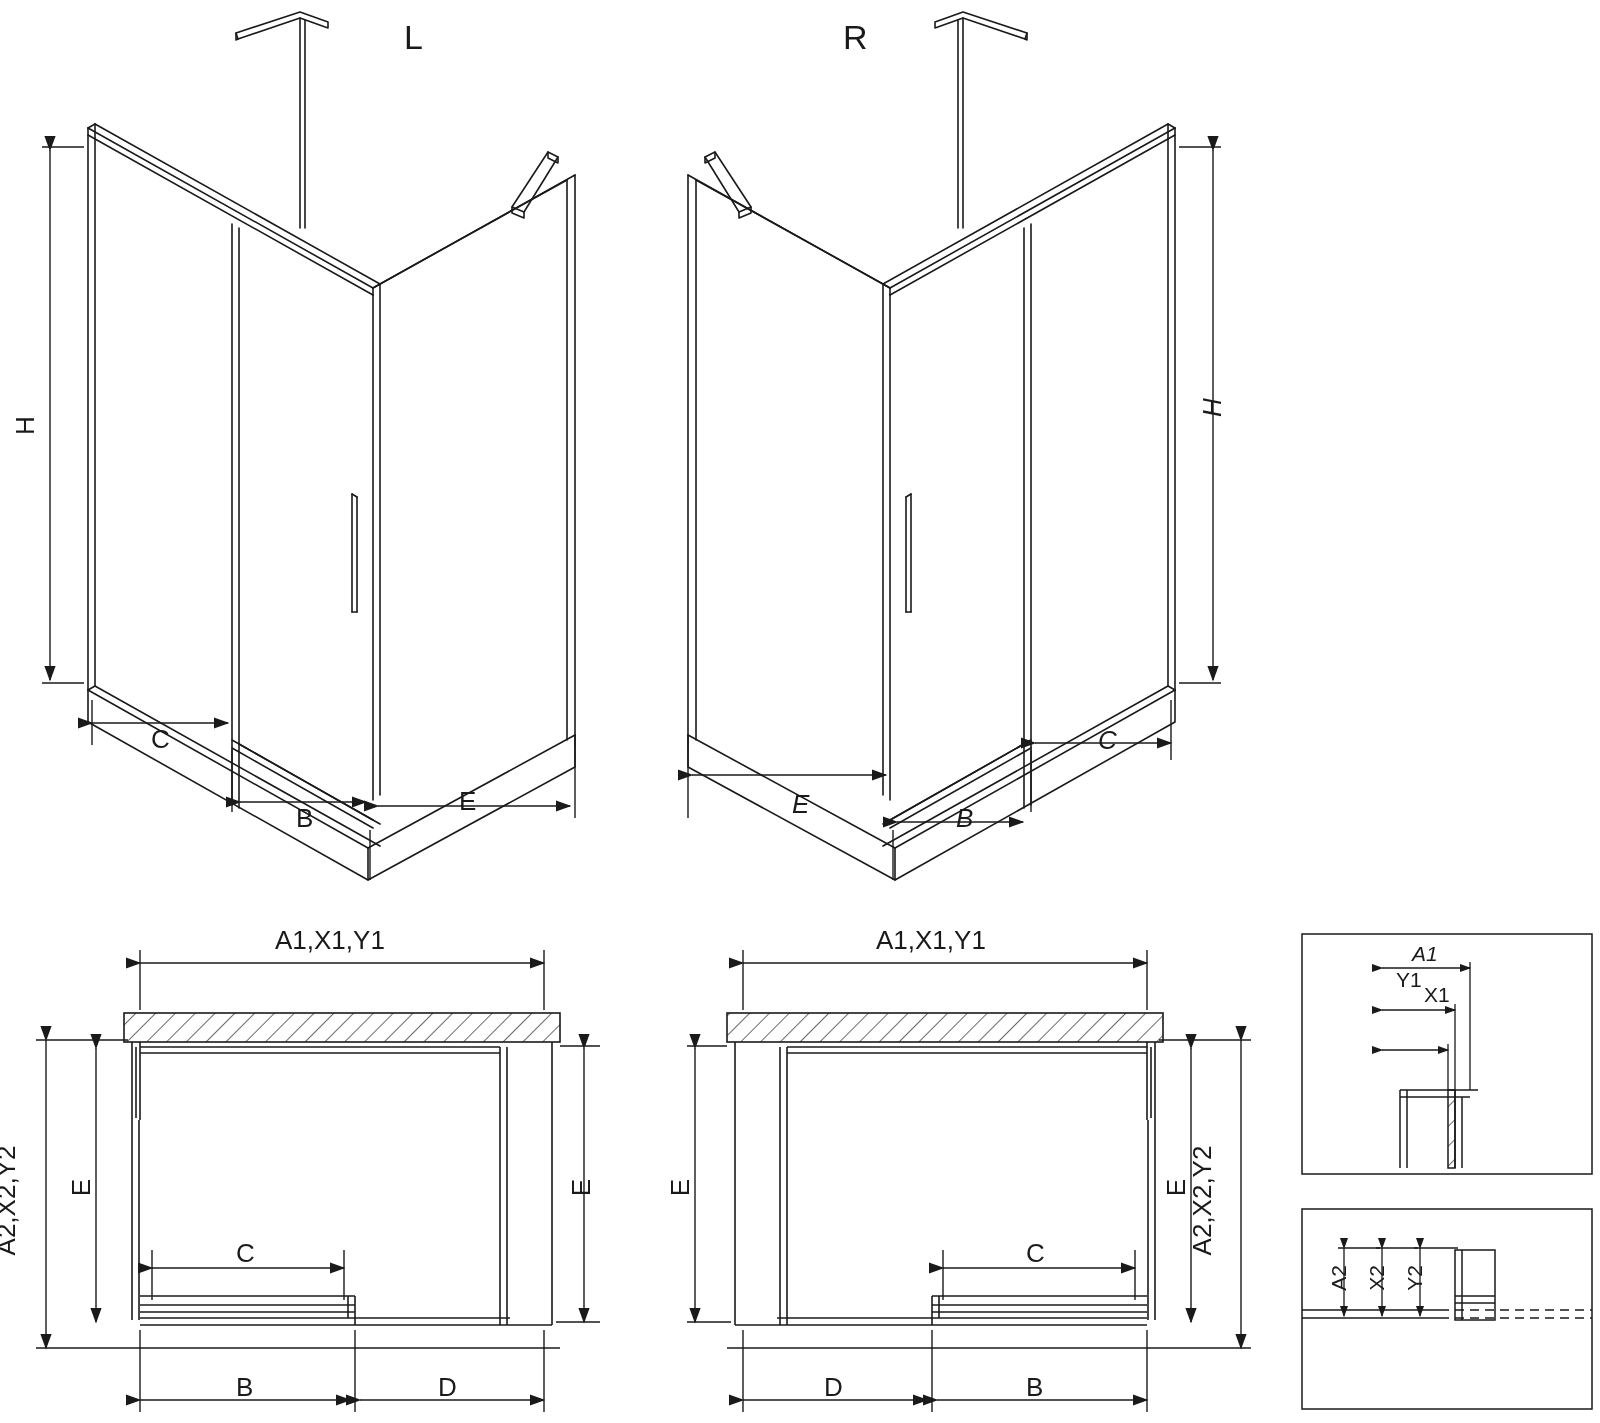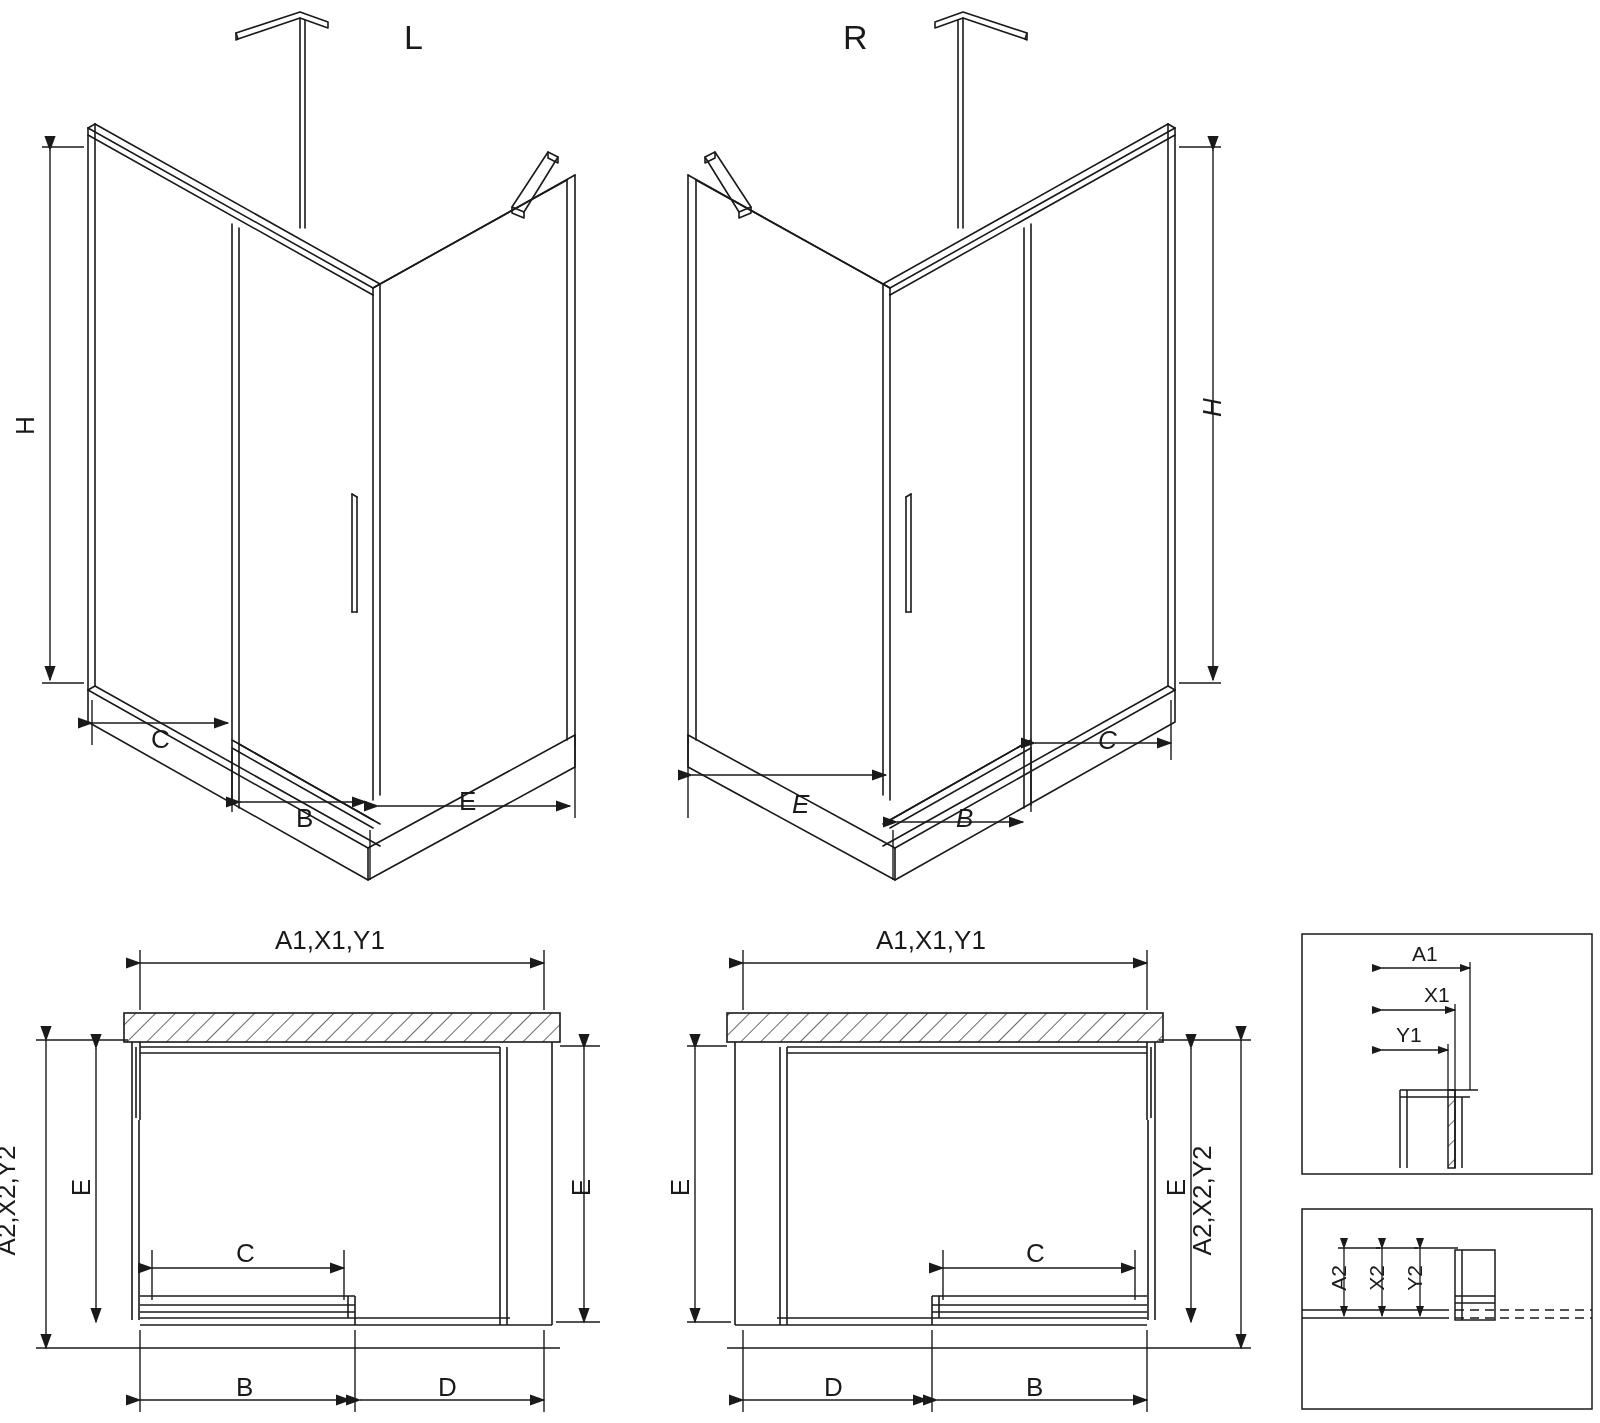--- a/index.html
+++ b/index.html
@@ -301,21 +301,21 @@
 <div class="lbl mid" style="left:438px;top:1372px;">D</div>
 
 <div class="lbl mid" style="left:876px;top:925px;">A1,X1,Y1</div>
 <div class="lbl mid rot90" style="left:1148px;top:1185px;">A2,X2,Y2</div>
 <div class="lbl mid rot90" style="left:672px;top:1172px;">E</div>
 <div class="lbl mid rot90" style="left:1168px;top:1172px;">E</div>
 <div class="lbl mid" style="left:1026px;top:1238px;">C</div>
 <div class="lbl mid" style="left:1026px;top:1372px;">B</div>
 <div class="lbl mid" style="left:824px;top:1372px;">D</div>
 
-<div class="lbl sml" style="left:1412px;top:942px;">A1</div>
+<div class="lbl sml" style="left:1412px;top:942px;font-style:italic;">A1</div>
 <div class="lbl sml" style="left:1424px;top:983px;">X1</div>
-<div class="lbl sml" style="left:1396px;top:1023px;">Y1</div>
+<div class="lbl sml" style="left:1396px;top:968px;">Y1</div>
 
 <div class="lbl sml rot90" style="left:1326px;top:1266px;">A2</div>
 <div class="lbl sml rot90" style="left:1364px;top:1266px;">X2</div>
 <div class="lbl sml rot90" style="left:1402px;top:1266px;">Y2</div>
 
 </div>
 
 </body></html>

